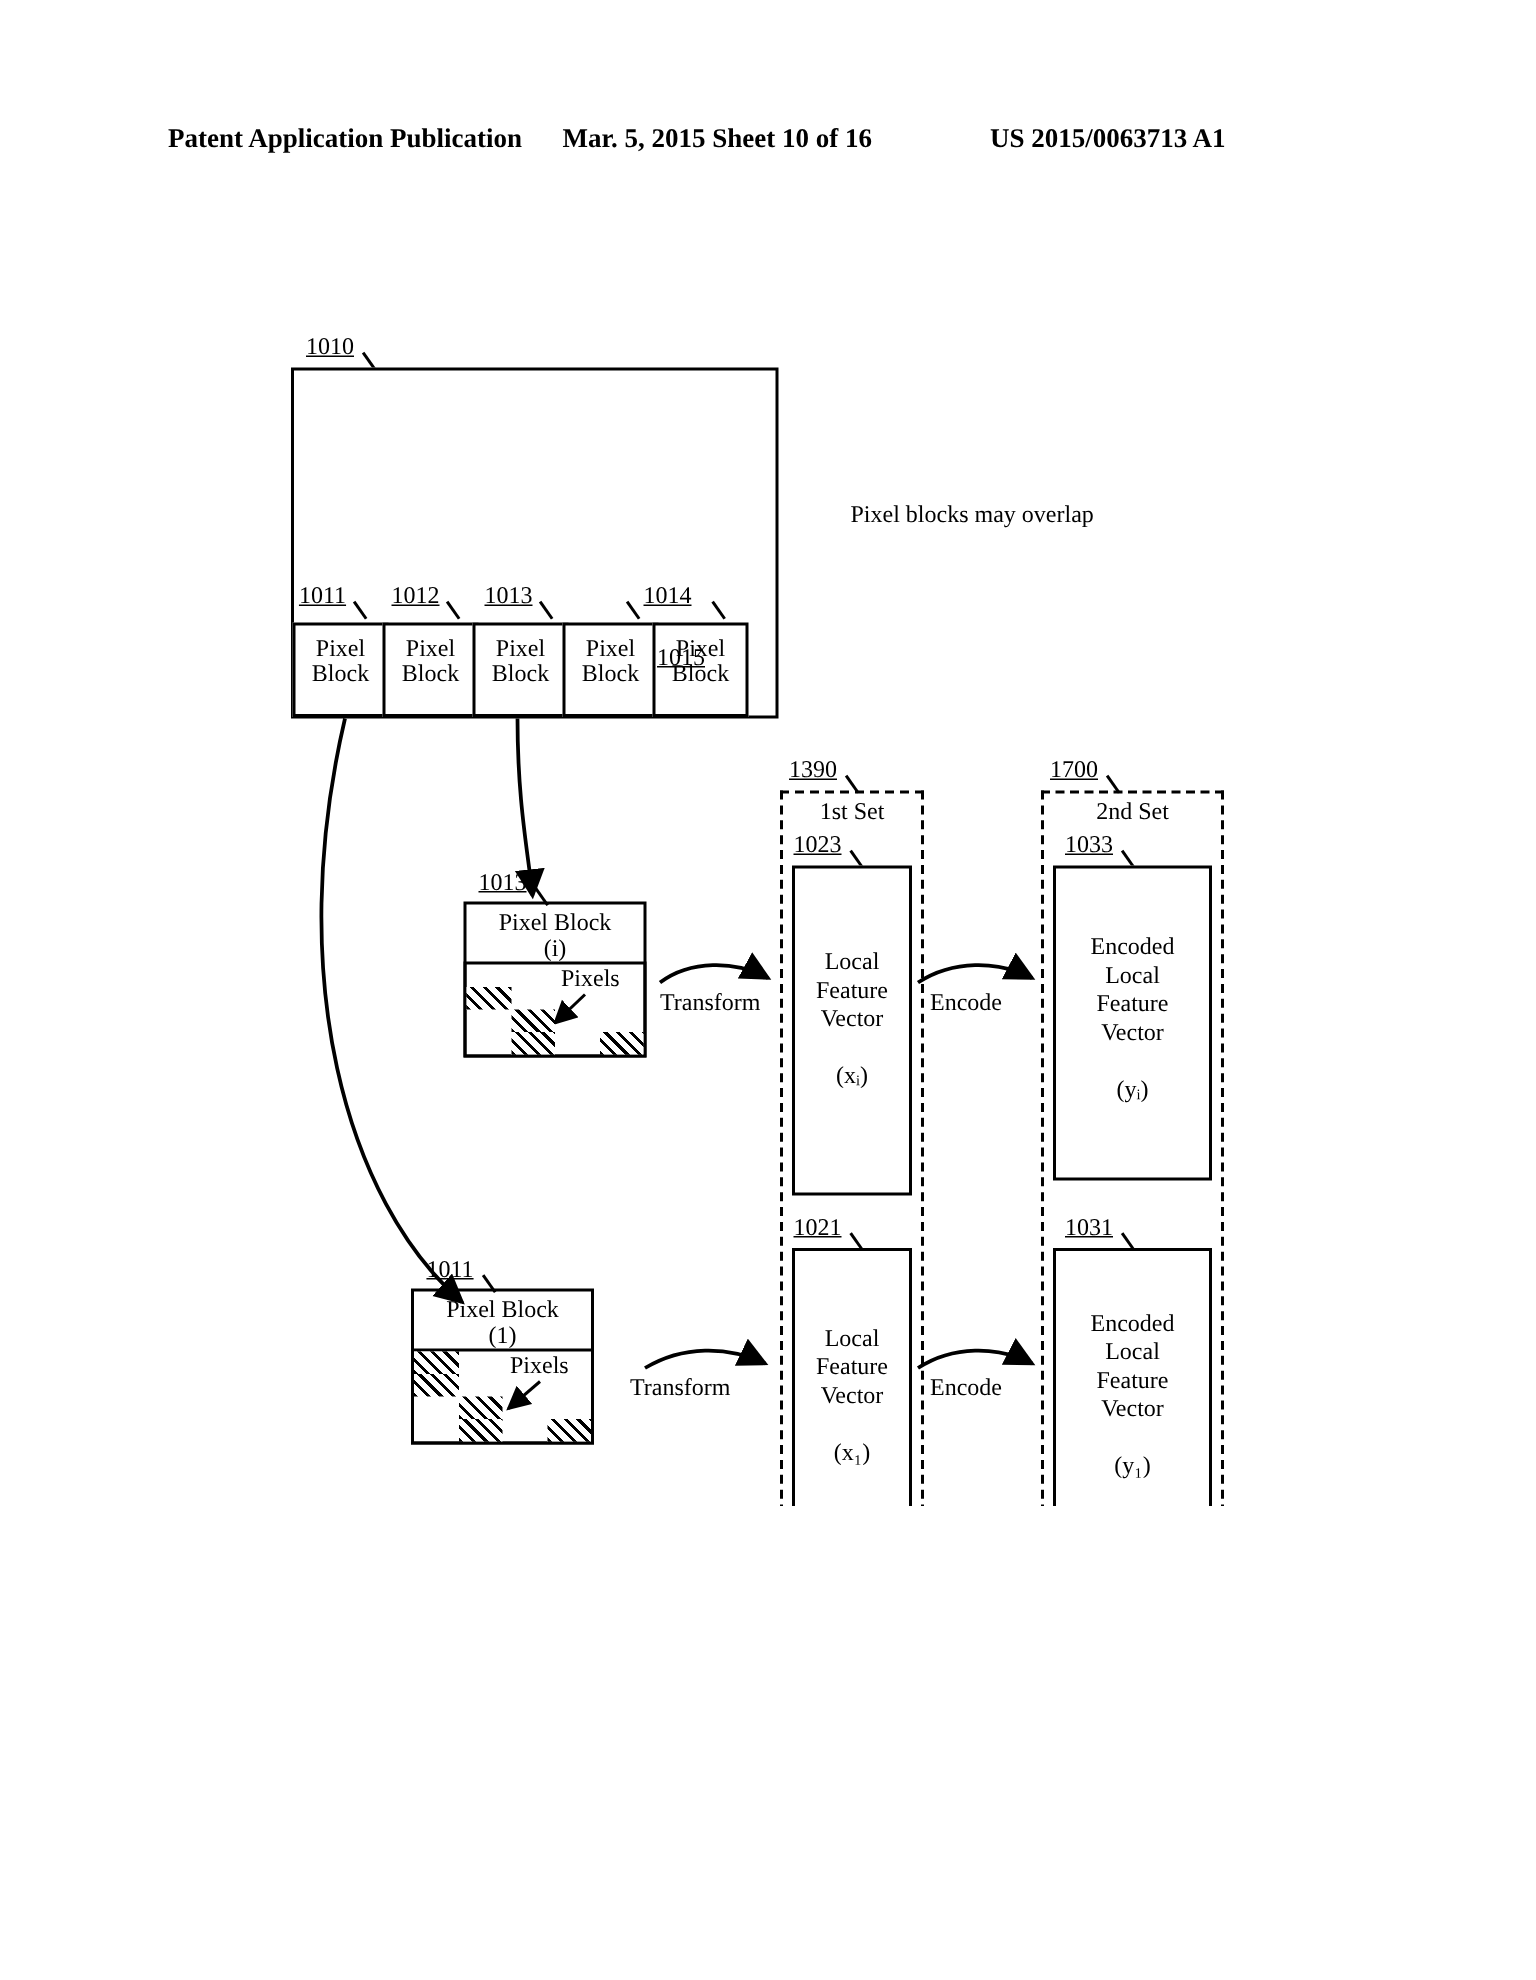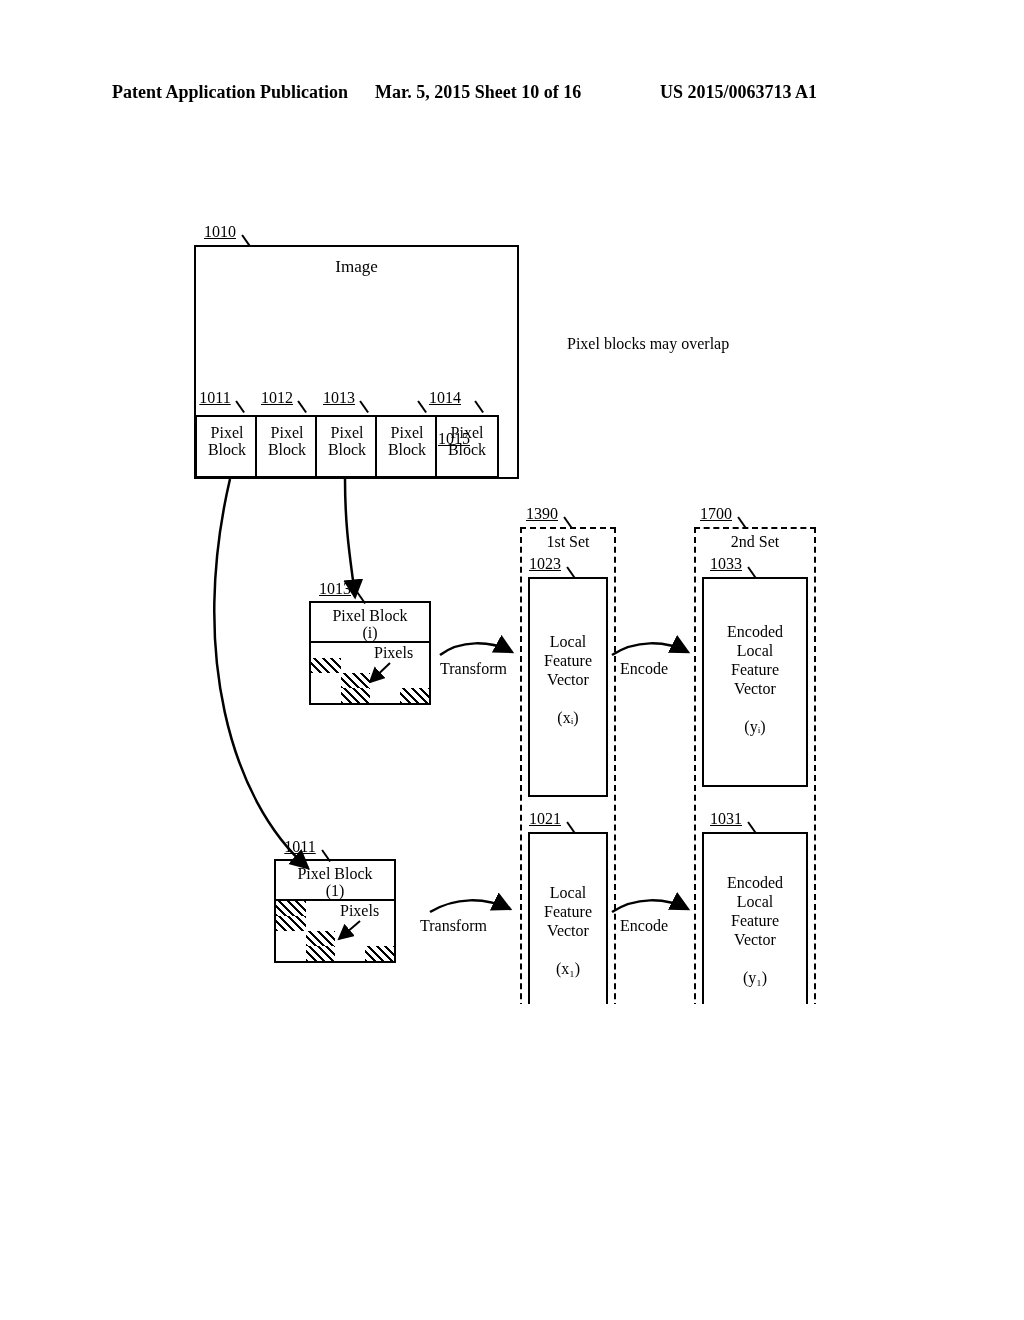--- a/index.html
+++ b/index.html
@@ -28,21 +28,20 @@
 
   <div class="hdr">
     <span class="left">Patent Application Publication</span>
     <span class="mid">Mar. 5, 2015  Sheet 10 of 16</span>
     <span class="right">US 2015/0063713 A1</span>
   </div>
 
   <div class="ref" style="left:200px;top:223px;width:40px;">1010</div>
   <div class="leader" style="left:242px;top:234px;width:16px;transform:rotate(55deg);"></div>
   <div class="box" style="left:194px;top:245px;width:321px;height:230px;">
-    <div style="margin-top:10px;font-size:17px;">Image</div>
 
     <div class="box" style="left:-1px;bottom:-1px;top:auto;width:60px;height:52px;padding-top:7px;line-height:17px;white-space:pre-line;">Pixel
 Block</div>
     <div class="box" style="left:59px;bottom:-1px;top:auto;width:60px;height:52px;padding-top:7px;line-height:17px;white-space:pre-line;">Pixel
 Block</div>
     <div class="box" style="left:119px;bottom:-1px;top:auto;width:60px;height:52px;padding-top:7px;line-height:17px;white-space:pre-line;">Pixel
 Block</div>
     <div class="box" style="left:179px;bottom:-1px;top:auto;width:60px;height:52px;padding-top:7px;line-height:17px;white-space:pre-line;">Pixel
 Block</div>
     <div class="box" style="left:239px;bottom:-1px;top:auto;width:60px;height:52px;padding-top:7px;line-height:17px;white-space:pre-line;">Pixel

